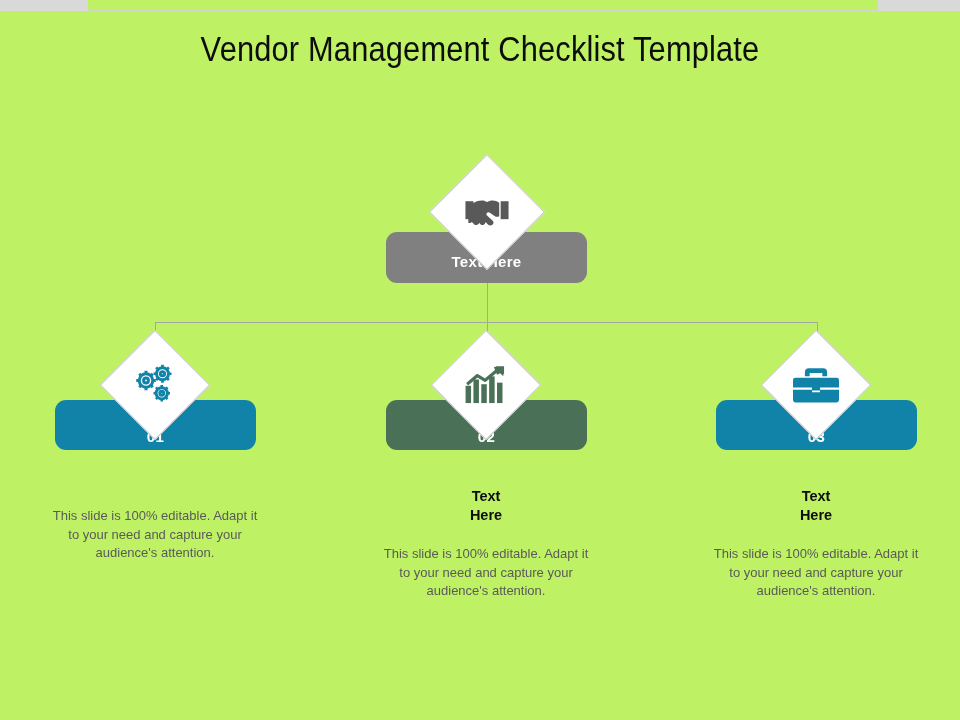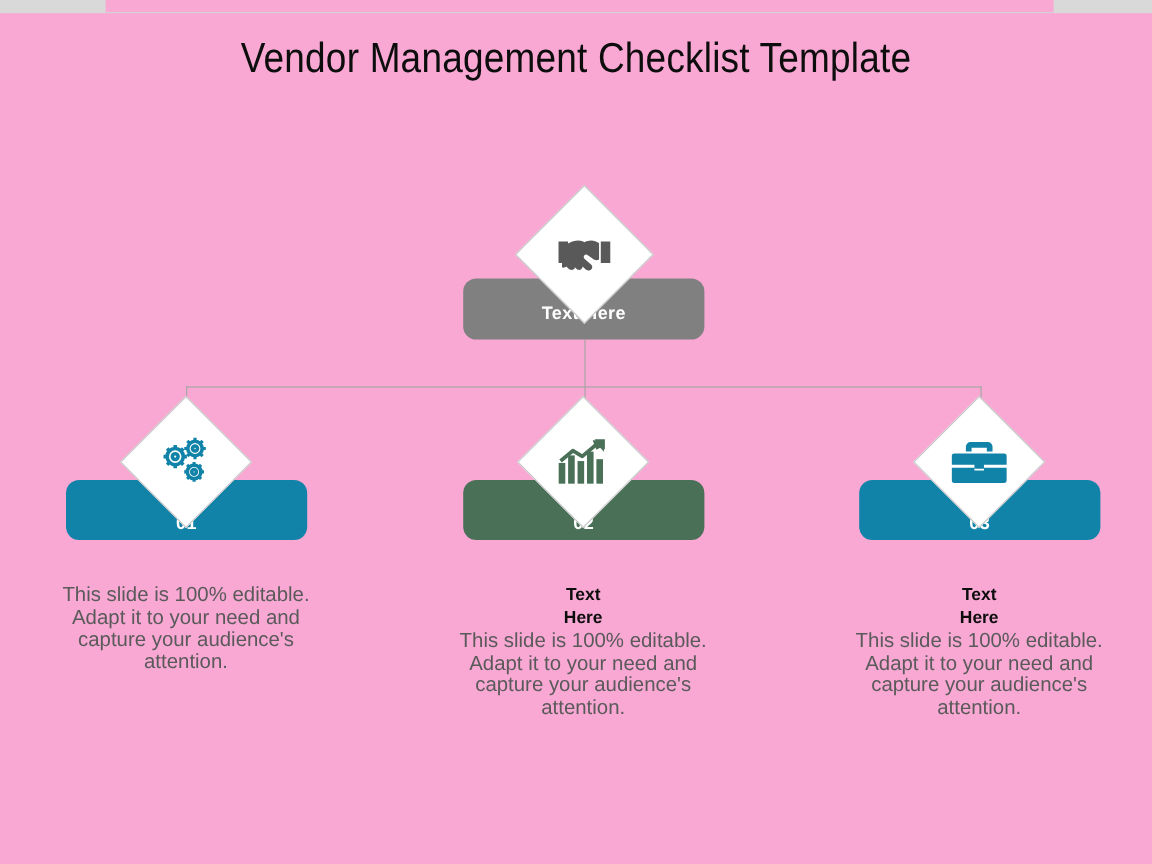--- a/index.html
+++ b/index.html
@@ -9,21 +9,21 @@
     height: 720px;
     background: #ffffff;
     font-family: "Liberation Sans", sans-serif;
     overflow: hidden;
   }
 
   .slide {
     position: relative;
     width: 960px;
     height: 720px;
-    background: #f9a8d4;
+    background: #bef264;
   }
 
   
   .topbar-left {
     position: absolute;
     left: 0; top: 0;
     width: 88px; height: 11px;
     background: #d9d9d9;
   }
   .topbar-right {
@@ -149,22 +149,22 @@
   .caption-3 { left: 711px; }
 
   .cap-head {
     font-size: 14.5px;
     line-height: 19px;
     font-weight: bold;
     color: #0d0d0d;
     white-space: pre-line;
   }
   .cap-body {
-    margin-top: 0;
-    font-size: 17px;
+    margin-top: 20px;
+    font-size: 13px;
     line-height: 18.5px;
     color: #5a5a5a;
   }
 
   svg { display: block; }
 </style>
 </head>
 <body>
 
 <div class="slide">

